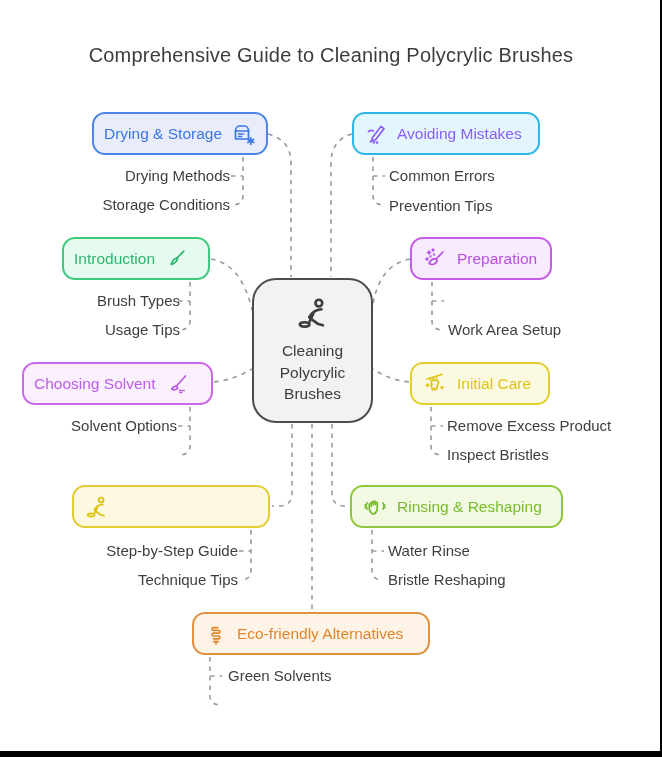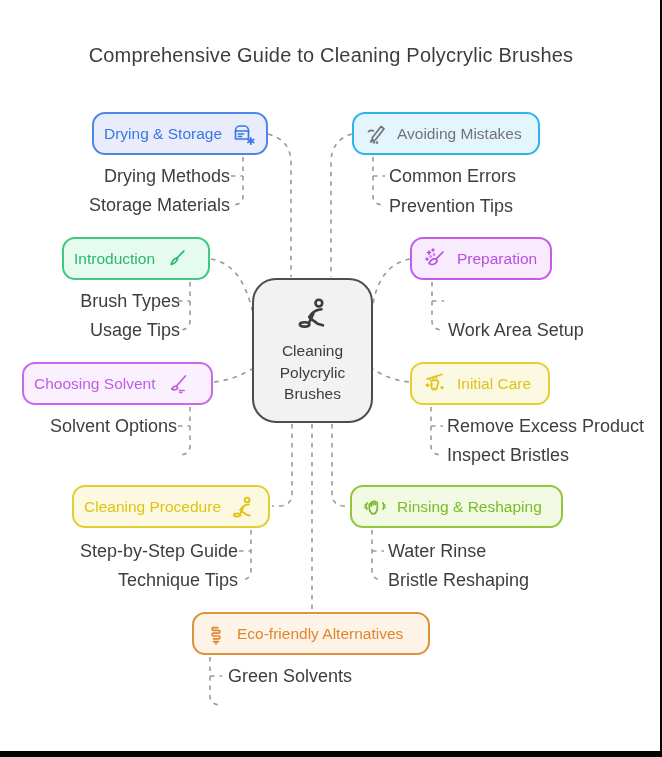--- a/index.html
+++ b/index.html
@@ -14,21 +14,21 @@
   .node{position:absolute;height:43px;box-sizing:border-box;border:2px solid;border-radius:13px;
         display:flex;align-items:center;gap:9px;
         font-size:15.5px;font-weight:500;padding:0 10px;}
   .node .nlabel{white-space:nowrap;}
   .icon{display:flex;align-items:center;justify-content:center;}
   .icon svg{stroke:currentColor;fill:none;stroke-width:1.7;stroke-linecap:round;stroke-linejoin:round;}
   .center-node{position:absolute;left:252px;top:278px;width:121px;height:145px;box-sizing:border-box;
         border:2px solid;border-radius:24px;display:flex;flex-direction:column;align-items:center;
         justify-content:center;gap:10px;}
   .center-node .clabel{font-size:15.5px;line-height:1.4;text-align:center;white-space:pre-line;}
-  .sub{position:absolute;height:20px;line-height:20px;font-size:18px;white-space:nowrap;}
+  .sub{position:absolute;height:20px;line-height:20px;font-size:15px;white-space:nowrap;}
   .sub.r{text-align:right;}
 </style>
 </head>
 <body>
 
 <div id="page">
 
   <div class="title" style="color: rgb(61, 61, 61);">Comprehensive Guide to Cleaning Polycrylic Brushes</div>
 
   <svg class="connectors" width="662" height="757" style="stroke: rgb(154, 154, 154);">
@@ -84,21 +84,21 @@
       <svg width="25" height="24" viewBox="0 0 25 24">
         <path d="M4.5 9 c0-2.8 1.8-5 4-5 h5 c2.2 0 4 2.2 4 5 v8 h-13 z"></path>
         <path d="M4.5 9 h13"></path>
           <path d="M7.5 12 h5"></path>
           <path d="M7.5 14.5 h3"></path>
         <path d="M19.8 15.8 v6.4 M16.9 17.4 l5.8 3.2 M22.7 17.4 l-5.8 3.2"></path>
       </svg>
     </span>
   </div>
 
-  <div class="node" style="left: 352px; top: 112px; width: 188px; border-color: rgb(46, 180, 232); background: rgb(228, 246, 253); color: #737373;">
+  <div class="node" style="left: 352px; top: 112px; width: 188px; border-color: rgb(46, 180, 232); background: rgb(228, 246, 253); color: #8b5cf6;">
     <span class="icon">
       <svg width="24" height="24" viewBox="0 0 24 24">
         <path d="M8.5 15.5 L17 4.5 l3 2.2 -8.5 11 -3.8 1z"></path>
         <path d="M4.5 9.5 c1.6-1.2 3.2-1.4 4.8-.7"></path>
         <circle cx="7" cy="19.5" r=".5"></circle>
           <circle cx="10" cy="20.3" r=".5"></circle>
           <circle cx="13" cy="20.6" r=".5"></circle>
       </svg>
     </span>
     <span class="nlabel">Avoiding Mistakes</span>
@@ -147,21 +147,20 @@
         <path d="M8 7.2 l.5 1.8 M11 6.3 l.5 1.8 M14 5.4 l.5 1.8"></path>
         <path d="M10 13.5 c-1.6-2.6 0-4.8 2-4.3 .6.2 1.2.2 1.8 0 2-.5 3.6 1.7 2 4.3 -.6 1-.8 2-.9 3 -.1 1.3-.6 2.2-1.4 2.2 -.6 0-1-.7-1.2-1.7 -.2 1-.6 1.7-1.2 1.7 -.8 0-1.3-.9-1.4-2.2 -.1-1-.3-2-.7-3z"></path>
         <path d="M5.5 13 v2.4 M4.3 14.2 h2.4"></path>
         <path d="M20 15.5 v2 M19 16.5 h2"></path>
       </svg>
     </span>
     <span class="nlabel">Initial Care</span>
   </div>
 
   <div class="node" style="left: 72px; top: 485px; width: 198px; border-color: rgb(227, 205, 51); background: rgb(253, 249, 224); color: rgb(221, 196, 20);">
-    <span class="nlabel">Cleaning Procedure</span>
     <span class="icon">
       <svg width="26" height="24" viewBox="0 0 24 22">
         <circle cx="15.8" cy="4.6" r="2.2"></circle>
         <path d="M17.5 8.6 C13.5 9 11 11 9.6 13.6"></path>
         <path d="M12.2 11.4 L9.8 16.6"></path>
         <path d="M9.6 13.6 c1.6 1.8 3.6 2.8 5.4 4.4 l3.4 1"></path>
         <ellipse cx="6.6" cy="18.4" rx="3.1" ry="1.4"></ellipse>
       </svg>
     </span>
   </div>
@@ -183,21 +182,21 @@
       <svg width="24" height="26" viewBox="0 0 24 26">
         <path d="M12 23 v-1.6"></path>
         <path d="M9.5 17.8 h5 a1.4 1.4 0 0 0 0-2.8 h-5 a1.4 1.4 0 0 1 0-2.8 h5 a1.4 1.4 0 0 0 0-2.8 h-5 a1.4 1.4 0 0 1 0-2.8 h4.2"></path>
         <path d="M9.5 20.6 h5"></path>
       </svg>
     </span>
     <span class="nlabel">Eco-friendly Alternatives</span>
   </div>
 
   <div class="sub r" style="right: 432px; top: 166px; color: rgb(62, 62, 62);">Drying Methods</div>
-  <div class="sub r" style="right: 432px; top: 195px; color: rgb(62, 62, 62);">Storage Materials</div>
+  <div class="sub r" style="right: 432px; top: 195px; color: rgb(62, 62, 62);">Storage Conditions</div>
 
   <div class="sub" style="left: 389px; top: 166px; color: rgb(62, 62, 62);">Common Errors</div>
   <div class="sub" style="left: 389px; top: 196px; color: rgb(62, 62, 62);">Prevention Tips</div>
 
   <div class="sub r" style="right: 482px; top: 291px; color: rgb(62, 62, 62);">Brush Types</div>
   <div class="sub r" style="right: 482px; top: 320px; color: rgb(62, 62, 62);">Usage Tips</div>
 
   <div class="sub" style="left: 448px; top: 320px; color: rgb(62, 62, 62);">Work Area Setup</div>
 
   <div class="sub r" style="right: 485px; top: 416px; color: rgb(62, 62, 62);">Solvent Options</div>

